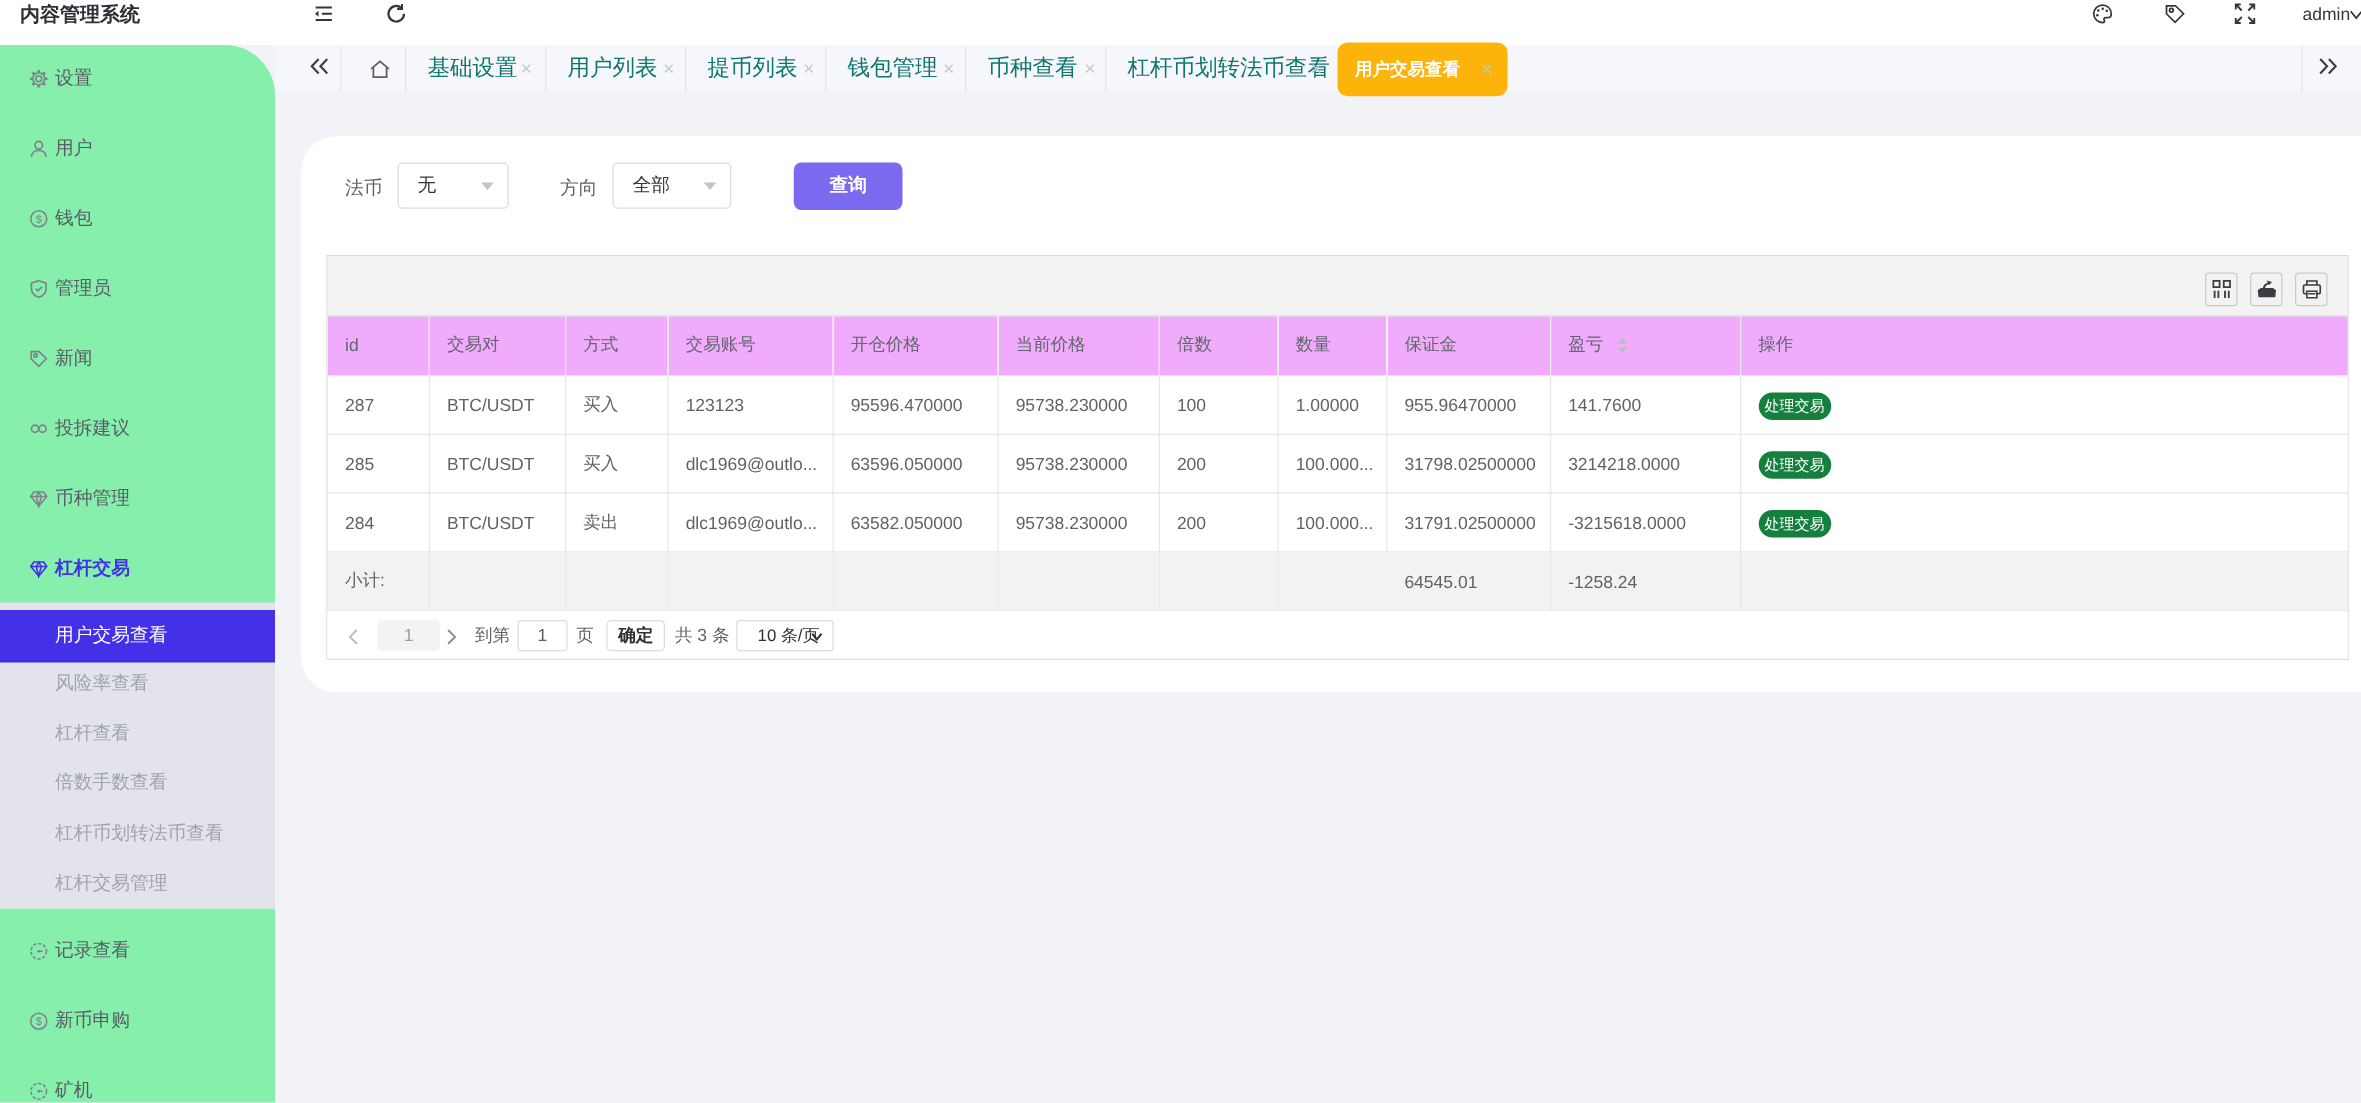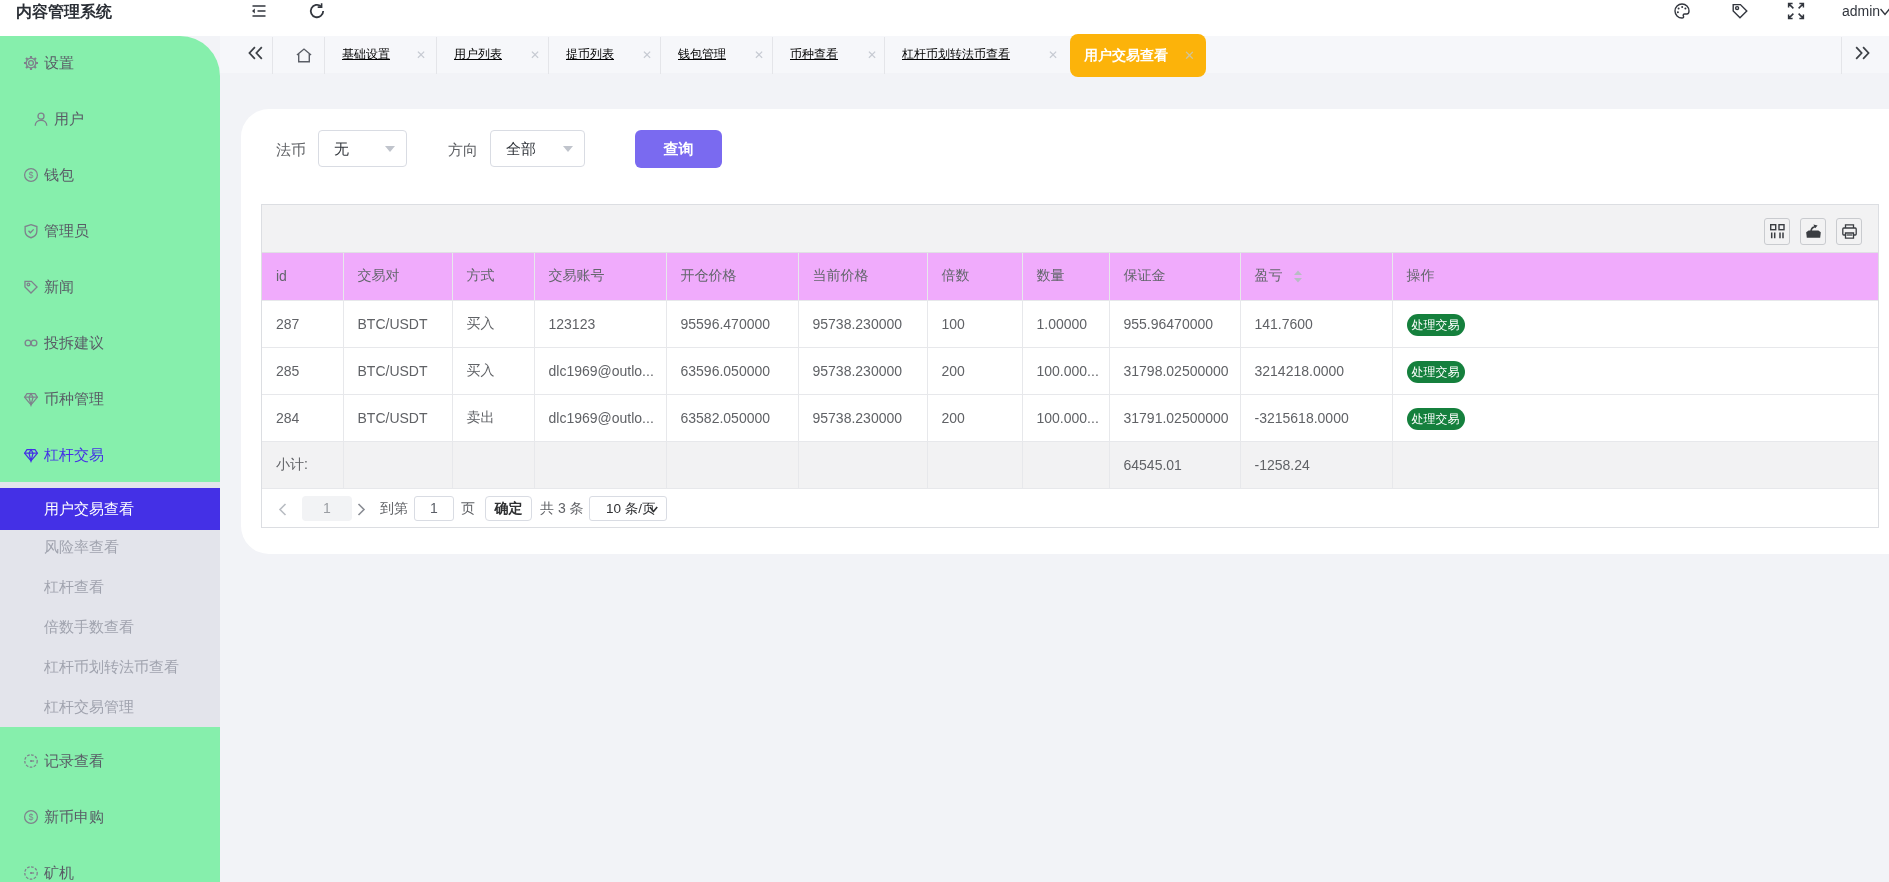--- a/index.html
+++ b/index.html
@@ -8,30 +8,30 @@
 
 #header { position:absolute; left:0; top:0; width:1889px; height:36px; background:#fff;padding-left:46px; }
 #title { position:absolute; left:16px; top:2px; font-size:16px; font-weight:bold; color:#2b2f36; }
 .hico { position:absolute; top:2px; width:18px; height:18px; }
 #adminlbl { position:absolute; left:1842px; top:3px; font-size:14px; color:#32363e; }
 
 #sidebar { position:absolute; left:0; top:36px; width:220px; height:846px; background:#86efac; border-top-right-radius:40px; }
 .mitem { position:absolute; left:0; width:220px; height:40px; }
 .mitem .mico { position:absolute; left:23px; top:50%; margin-top:-8px; width:16px; height:16px; }
 .mitem .mtxt { position:absolute; left:44px; top:50%; margin-top:-10px; font-size:15px; color:#595c66; line-height:20px; }
-.mitem.on .mtxt { color:#4430e6; }
+.mitem.on .mtxt { color:#4430e6;font-weight:bold; }
 #subpanel { position:absolute; left:0; top:446px; width:220px; height:245px; background:#e3e4eb; }
 .sitem { position:absolute; left:0; width:220px; height:40px; font-size:15px; }
 .sitem span { position:absolute; left:44px; top:50%; margin-top:-10px; line-height:20px; color:#a0a3ae; }
 #active-sub { position:absolute; left:0; top:6px; width:220px; height:42px; background:#4430e6; }
 #active-sub span { color:#fff; }
 
 #tabstrip { position:absolute; left:220px; top:36px; width:1669px; height:37px; background:#f6f7fa; }
 .tsep { position:absolute; top:1px; width:1px; height:37px; background:#e4e5e9; }
-.tabt { position:absolute; top:0; height:37px; line-height:37px; font-size:12px; color:#000000;text-decoration:underline; }
+.tabt { position:absolute; top:0; height:37px; line-height:37px; font-size:18px; color:#0f766e; }
 .tabx { position:absolute; top:0; height:37px; line-height:38px; font-size:12px; color:#c6cad2; }
 .tnav { position:absolute; top:10px; width:16px; height:14px; }
 #activetab { position:absolute; left:850px; top:-2px; width:136px; height:43px; background:#fcb30a; border-radius:8px; }
 #activetab .t { position:absolute; left:14px; top:0; width:108px; line-height:43px; font-size:14px; font-weight:bold; color:#fff; }
 #activetab .x { position:absolute; left:114px; top:0; line-height:44px; font-size:13px; color:#cfc49b; }
 
 #card { position:absolute; left:241px; top:109px; width:1652px; height:445px; background:#fff; border-radius:28px 0 0 28px; }
 .flabel { position:absolute; top:32px; font-size:15px; color:#606266; }
 .fselect { position:absolute; top:21px; height:37px; background:#fff; border:1px solid #d9dce3; border-radius:4px; }
 .fselect .v { position:absolute; left:15px; top:0; line-height:35px; font-size:15px; color:#32363c; }
@@ -145,21 +145,21 @@
   <div class="mitem" style="top:7px;">
     <svg class="mico" viewBox="0 0 18 18">
         <g fill="none" stroke="#7e828c">
           <circle cx="9" cy="9" r="2.7" stroke-width="1.5"></circle>
           <circle cx="9" cy="9" r="5.4" stroke-width="1.5"></circle>
           <path d="M14.40 9.00 L16.90 9.00 M12.82 12.82 L14.59 14.59 M9.00 14.40 L9.00 16.90 M5.18 12.82 L3.41 14.59 M3.60 9.00 L1.10 9.00 M5.18 5.18 L3.41 3.41 M9.00 3.60 L9.00 1.10 M12.82 5.18 L14.59 3.41" stroke-width="2.4"></path>
         </g>
       </svg>
     <div class="mtxt">设置</div>
   </div>
-  <div class="mitem" style="top:63px;margin-left:10px;">
+  <div class="mitem" style="top:63px;">
     <svg class="mico" viewBox="0 0 18 18">
         <g fill="none" stroke="#7e828c" stroke-width="1.5">
           <circle cx="9" cy="5.8" r="3.4"></circle>
           <path d="M2.5 16.5 C2.5 12.6 5.4 10.4 9 10.4 C12.6 10.4 15.5 12.6 15.5 16.5"></path>
         </g>
       </svg>
     <div class="mtxt">用户</div>
   </div>
   <div class="mitem" style="top:119px;">
     <svg class="mico" viewBox="0 0 18 18">
@@ -218,21 +218,21 @@
   <div id="subpanel">
     <div id="active-sub">
         <span class="s" style="position:absolute; left:44px; top:50%; margin-top:-10px; font-size:15px; line-height:20px;">用户交易查看</span>
       </div>
     <div class="sitem" style="top:45px;">
         <span>风险率查看</span>
       </div>
     <div class="sitem" style="top:85px;">
         <span>杠杆查看</span>
       </div>
-    <div class="sitem" style="top:125px;">
+    <div class="sitem" style="top:125px;font-family:Liberation Mono, monospace;">
         <span>倍数手数查看</span>
       </div>
     <div class="sitem" style="top:165px;">
         <span>杠杆币划转法币查看</span>
       </div>
     <div class="sitem" style="top:205px;">
         <span>杠杆交易管理</span>
       </div>
   </div>
   <div class="mitem" style="top:705px;">

